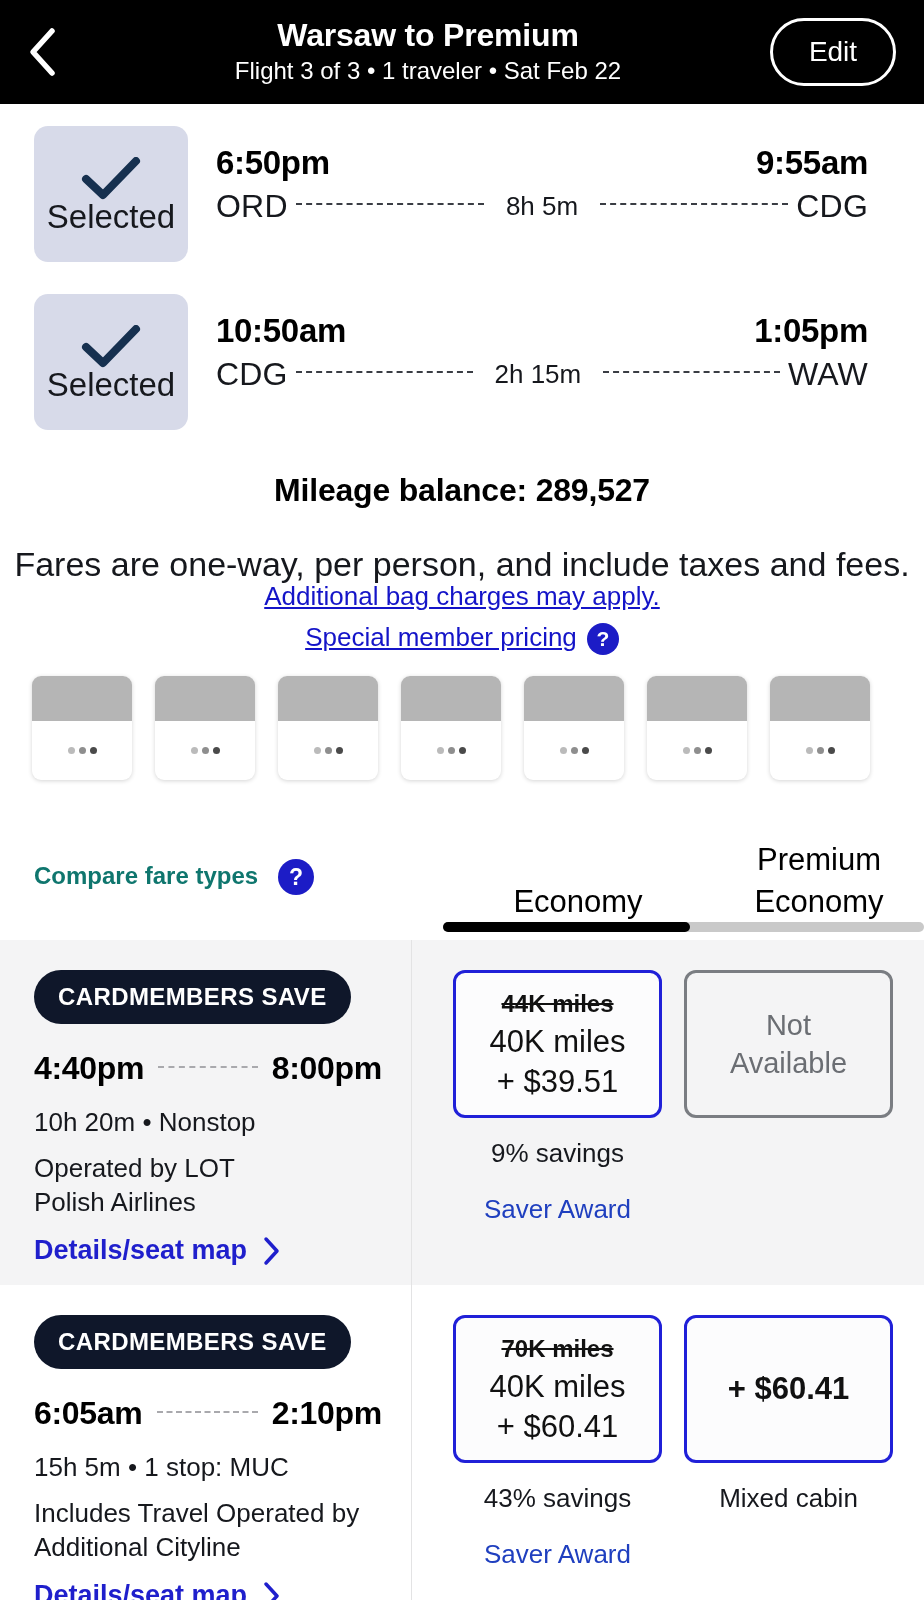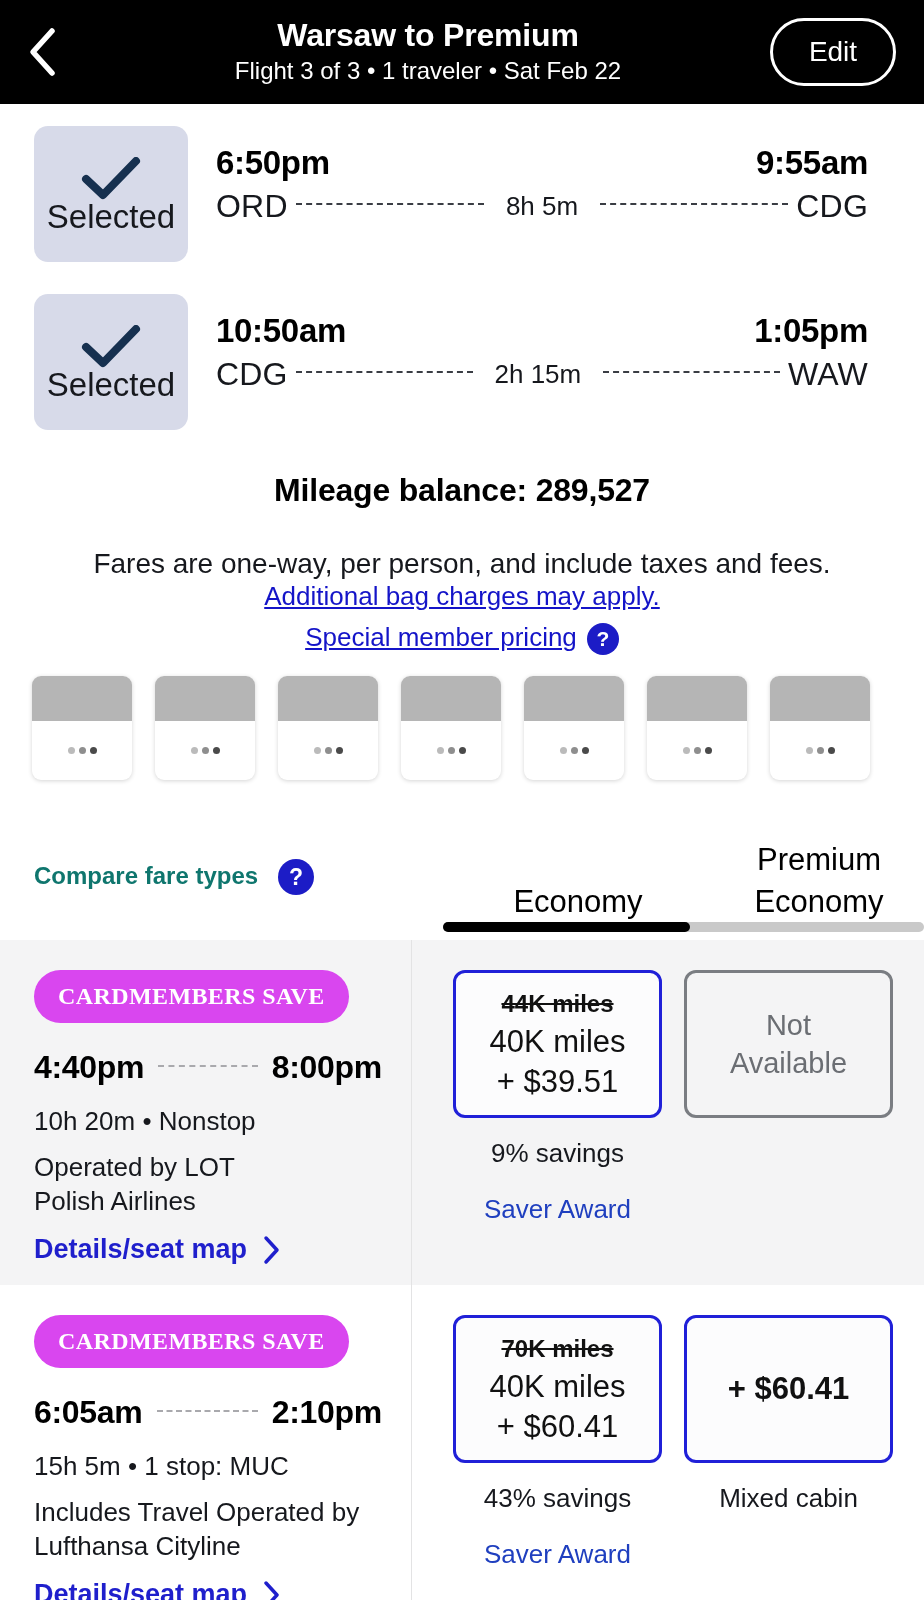--- a/index.html
+++ b/index.html
@@ -59,21 +59,21 @@
   .seg-route .dur { font-size: 26px; color: #16181d; padding: 0 14px; white-space: nowrap; }
   .dashline { flex: 1; height: 0; border-top: 2.5px dashed #3a3d44; margin: 0 8px; position: relative; top: -3px; }
 
   
   .mileage {
     position: absolute; left: 0; top: 472px; width: 924px;
     text-align: center; font-size: 32px; font-weight: 700; color: #000; letter-spacing: -0.2px;
   }
   .fares-note {
     position: absolute; left: 0; top: 548px; width: 924px; text-align: center;
-    font-size: 28px; color: #16181d; line-height: 32px;
+    font-size: 34px; color: #16181d; line-height: 32px;
   }
   .bag-link {
     position: absolute; left: 0; top: 580px; width: 924px; text-align: center;
     font-size: 26px; line-height: 32px;
   }
   .bag-link a, .member-link a {
     color: #1414c8; text-decoration: underline; cursor: pointer;
   }
   .member-link {
     position: absolute; left: 0; top: 621px; width: 924px; text-align: center;
@@ -140,23 +140,23 @@
   .row1 { top: 940px; height: 345px; background: #f4f4f5; }
   .row2 { top: 1285px; height: 315px; background: #ffffff; }
   .row-left {
     width: 412px; padding-left: 34px; padding-top: 30px; position: relative;
   }
   .row-left::after {
     content: ""; position: absolute; right: 0; top: 0; width: 1px; height: 100%;
     background: #e3e3e4;
   }
   .cm-badge {
-    display: inline-block; background: #d946ef; color: #fff;
+    display: inline-block; background: #0f172a; color: #fff;
     font-size: 24px; font-weight: 700; letter-spacing: 0.4px;
-    padding: 13px 24px; border-radius: 28px; font-family: Liberation Serif, serif;
+    padding: 13px 24px; border-radius: 28px;
   }
   .times-line {
     display: flex; align-items: center; margin-top: 26px; width: 348px;
   }
   .times-line .t { font-size: 32px; font-weight: 700; color: #000; letter-spacing: -0.3px; white-space: nowrap; }
   .mini-dash { flex: 1; height: 0; border-top: 2.5px dashed #a9a9ad; margin: 0 14px; position: relative; top: -2px; }
   .meta { font-size: 26px; color: #16181d; margin-top: 18px; line-height: 34px; }
   .meta2 { font-size: 26px; color: #16181d; margin-top: 12px; line-height: 34px; max-width: 372px; }
   .details-link {
     margin-top: 16px; display: flex; align-items: center; gap: 16px; cursor: pointer;
@@ -372,21 +372,21 @@
     <div class="row-left">
       <div class="cm-badge">CARDMEMBERS SAVE</div>
       <div class="times-line">
         <span class="t">6:05am</span>
         <span class="mini-dash"></span>
         <span class="t">2:10pm</span>
       </div>
       <div class="meta">15h 5m • 1 stop: MUC</div>
       <div class="meta2">
         <div>Includes Travel Operated by</div>
-        <div>Lufthansa Cityline</div>
+        <div>Additional Cityline</div>
       </div>
       <div class="details-link">
         <span class="txt">Details/seat map</span>
         <svg width="18" height="30" viewBox="0 0 18 30">
           <polyline points="3,3 14,15 3,27" fill="none" stroke="#1f1fcc" stroke-width="3.5" stroke-linecap="round" stroke-linejoin="round"></polyline>
         </svg>
       </div>
     </div>
     <div class="row-right">
       <div class="fare-col">

